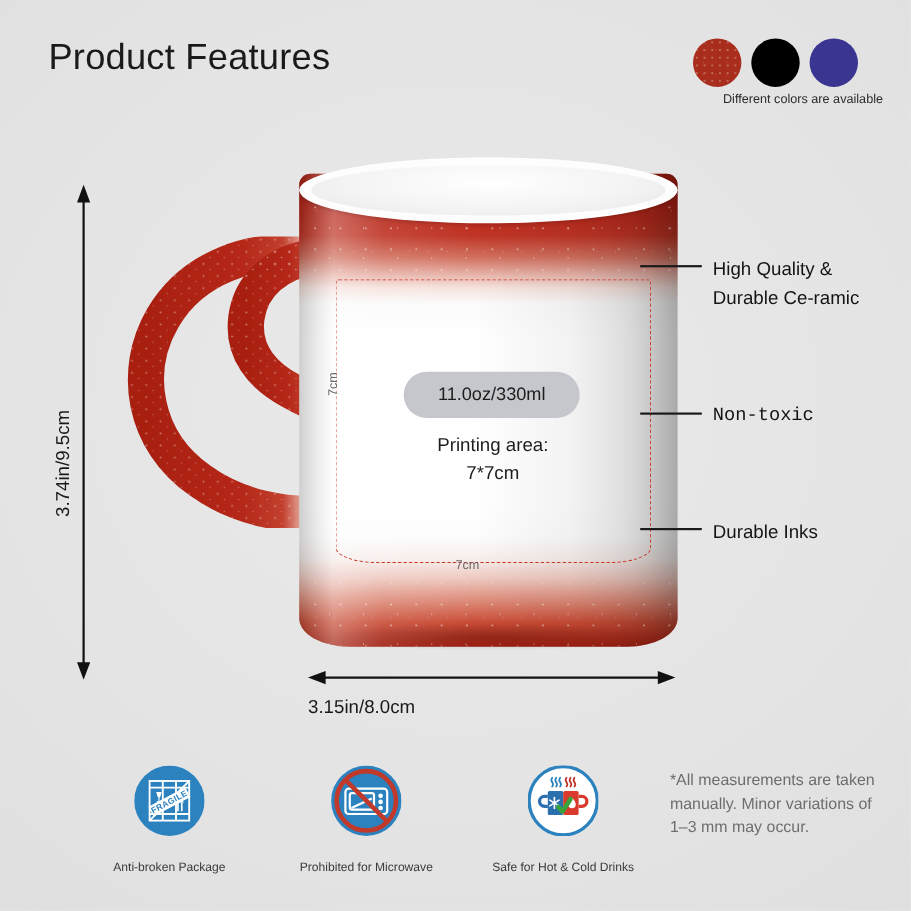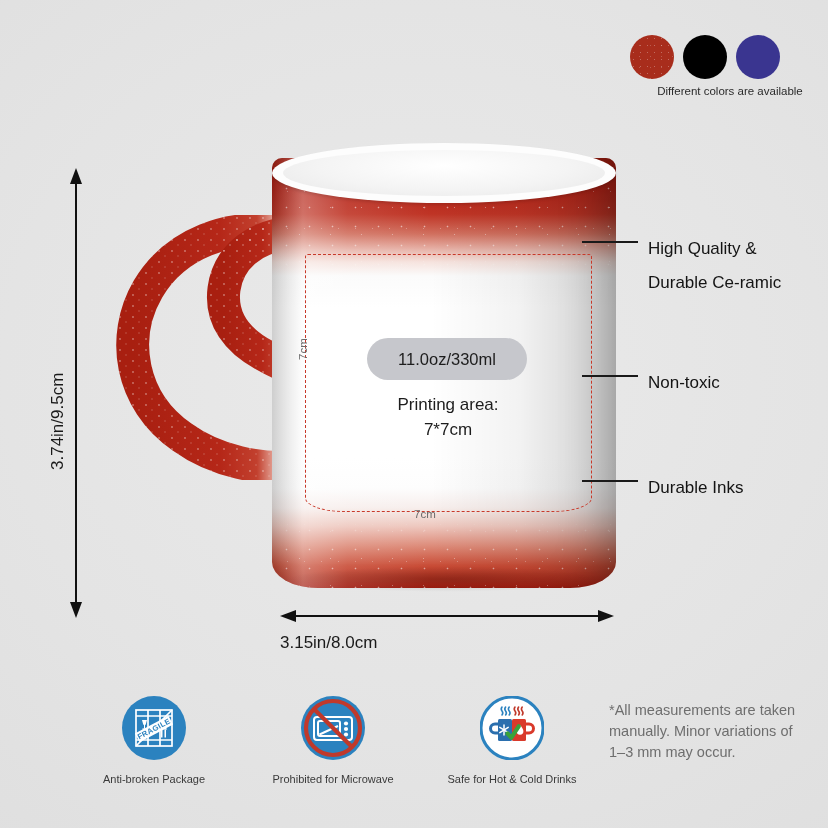--- a/index.html
+++ b/index.html
@@ -279,26 +279,26 @@
   .callout-line {
     width: 56px;
     height: 1.6px;
     background: #1a1a1a;
     margin-top: 9px;
     flex: 0 0 auto;
   }
   .callout-text {
     margin-left: 10px;
     font-size: 17px;
-    line-height: 34px;
+    line-height: 26px;
     color: #141414;
     max-width: 150px;
   }
   #callout-1 { left: 582px; top: 232px; }
-  #callout-2 { left: 582px; top: 366px; }
+  #callout-2 { left: 582px; top: 366px; font-family: Liberation Mono, monospace; }
   #callout-3 { left: 582px; top: 471px; }
 
   
   #feature-row {
     position: absolute;
     left: 46px;
     top: 696px;
     width: 530px;
     height: 100px;
   }
@@ -310,21 +310,21 @@
   }
   #feature-0 { left: 20px; }
   #feature-1 { left: 199px; }
   #feature-2 { left: 378px; }
   .feature-icon {
     width: 64px;
     height: 64px;
     margin: 0 auto;
   }
   .feature-label {
-    margin-top: 9px;
+    margin-top: 18px;
     font-size: 11px;
     color: #3a3a3a;
     white-space: nowrap;
   }
 
   
   #footnote {
     position: absolute;
     left: 609px;
     top: 700px;
@@ -332,20 +332,21 @@
     font-size: 14.5px;
     line-height: 21px;
     color: #6e6e6e;
   }
 </style>
 </head>
 <body>
 
 <div id="stage">
 
+  <div id="page-title">Product Features</div>
 
   <div id="swatches">
     <div class="swatch" style="background:#a82d1c">
       <div class="speck"></div>
     </div>
     <div class="swatch" style="background:#000000"></div>
     <div class="swatch" style="background:#3a3590"></div>
   </div>
   <div id="swatch-caption">Different colors are available</div>
 

